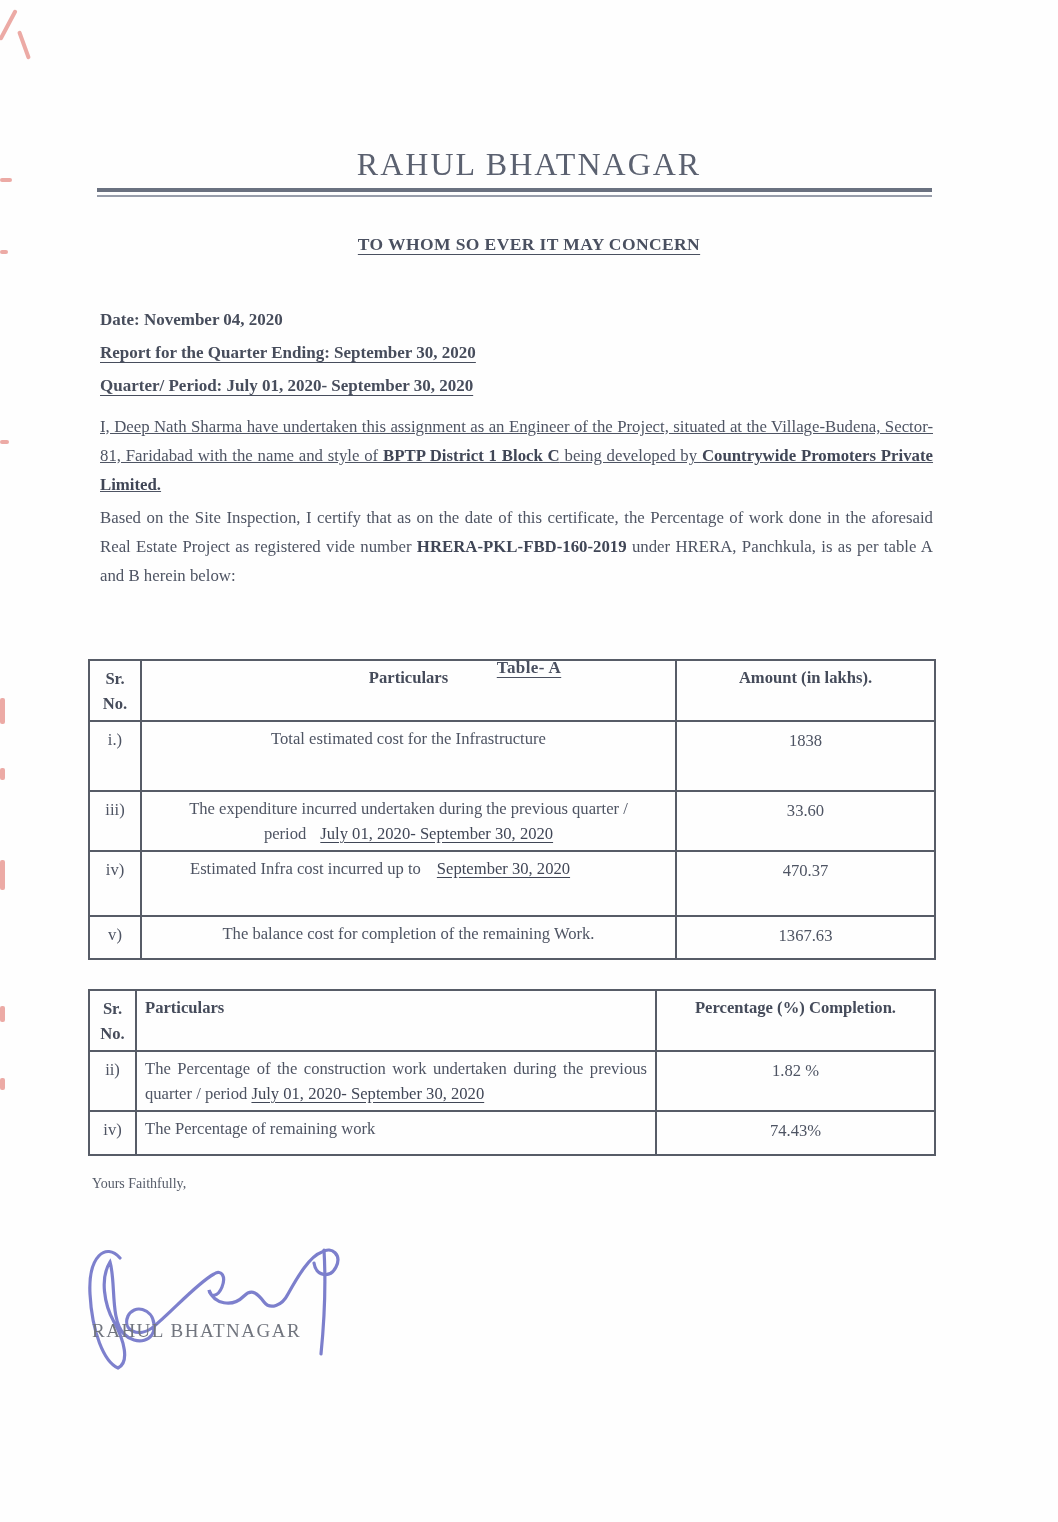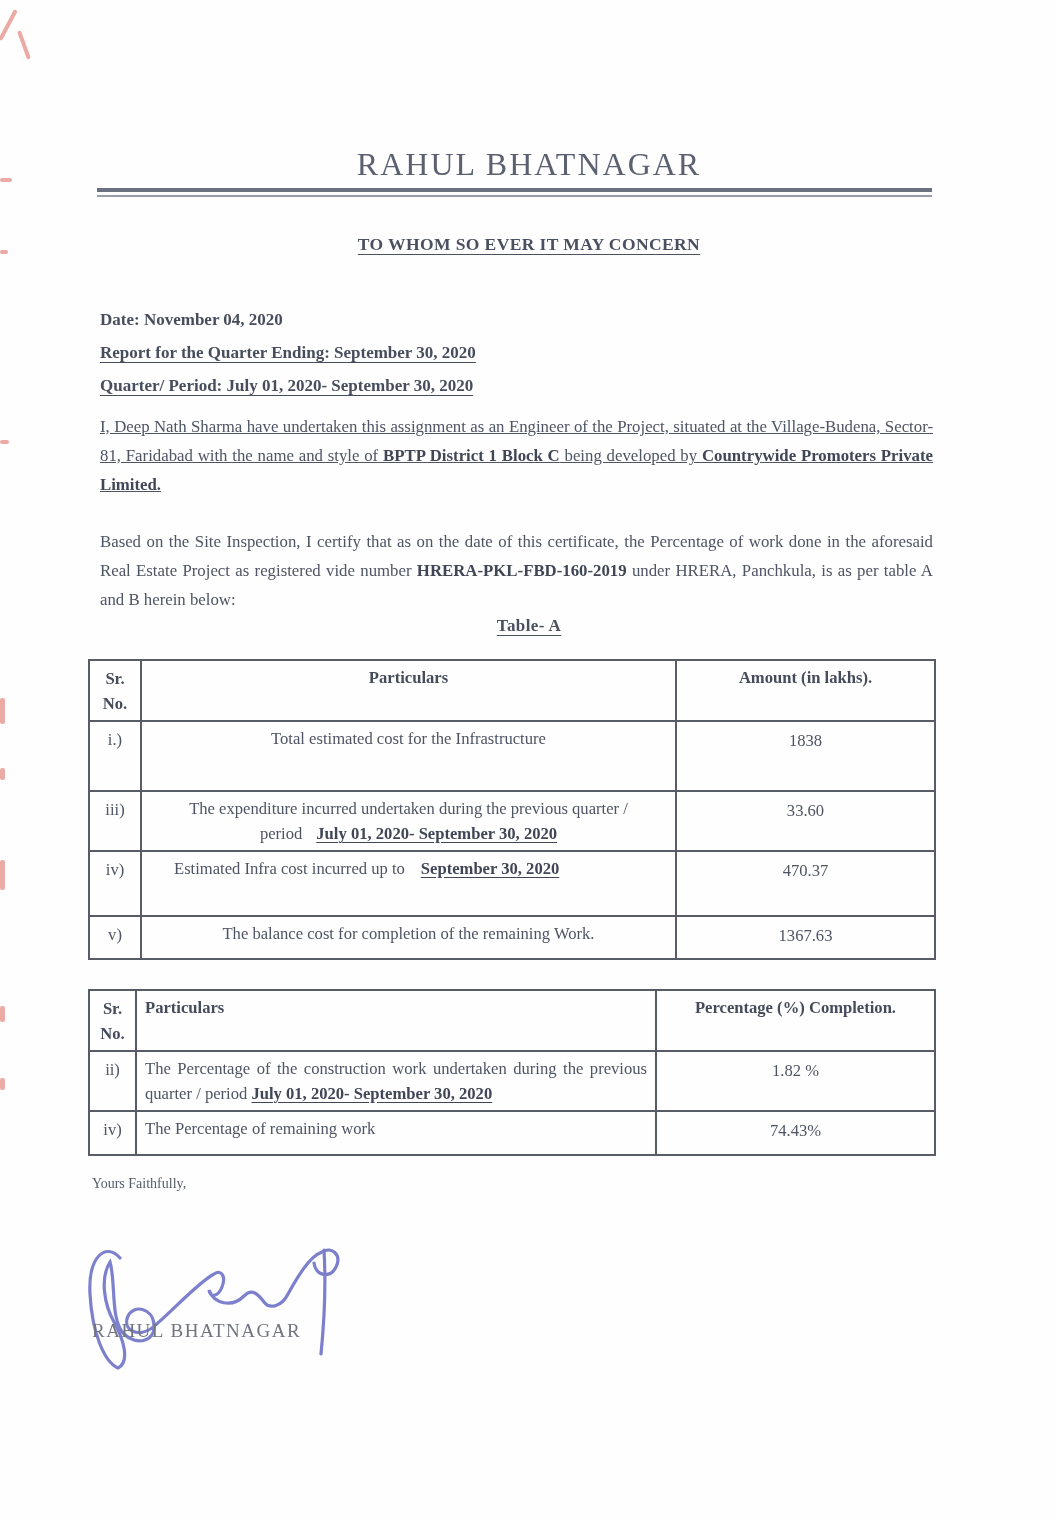--- a/index.html
+++ b/index.html
@@ -24,41 +24,41 @@
     text-decoration:underline;text-underline-offset:4px;letter-spacing:.4px;
   }
   
   .meta{position:absolute;top:310px;left:100px;font-size:17px;font-weight:bold;color:#474d5c;}
   .meta .line{margin-bottom:13px;line-height:20px;}
   .u{text-decoration:underline;text-underline-offset:4px;}
   
   .para{position:absolute;left:100px;width:833px;font-size:16.8px;line-height:29px;
     text-align:justify;color:#4e5463;}
   .p1{top:412px;text-decoration:underline;}
-  .p2{top:527px;}
+  .p2{top:503px;}
   .b{font-weight:bold;color:#404656;}
   
-  .tbl-title-wrap{position:absolute;left:0;width:100%;text-align:center;}
+  .tbl-title-wrap{position:absolute;left:0;width:100%;text-align:center;margin-top:42px;}
   .tbl-title{font-size:17px;font-weight:bold;color:#4a5060;
     text-decoration:underline;text-underline-offset:4px;letter-spacing:.4px;}
   table{border-collapse:collapse;table-layout:fixed;position:absolute;left:88px;}
   td{border:2px solid #575c67;vertical-align:top;font-size:16.6px;line-height:25px;
      padding:4px 8px;color:#4e5463;}
   .table-a{top:659px;width:846px;}
   .table-b{top:989px;width:846px;}
   .sr-cell{text-align:center;padding-top:5px;}
   .hdr{font-weight:bold;color:#454b5a;}
   .c{text-align:center;}
   .l{text-align:left;}
   .j{text-align:justify;}
   .amt{text-align:center;padding-top:6px;}
-  .bu{font-weight:bold;text-decoration:underline;text-underline-offset:3px;color:#404656;}
+  .bu{font-weight:normal;text-decoration:underline;text-underline-offset:3px;color:#404656;}
   .gap14{margin-left:14px;}
   .gap16{margin-left:16px;}
-  .indent{padding-left:32px;}
+  .indent{padding-left:48px;}
   
   .salutation{position:absolute;top:1176px;left:92px;font-size:14px;color:#555b68;}
   .signature{position:absolute;top:1232px;left:72px;}
   .signatory{position:absolute;top:1320px;left:92px;font-size:19px;letter-spacing:1.5px;
     color:#71757e;}
   
   .mark{position:absolute;background:#d8453a;opacity:.45;border-radius:2px;}
   .m1{top:8px;left:6px;width:4px;height:34px;transform:rotate(28deg);}
   .m2{top:30px;left:22px;width:4px;height:30px;transform:rotate(-20deg);}
   .m3{top:178px;left:0;width:12px;height:4px;}

